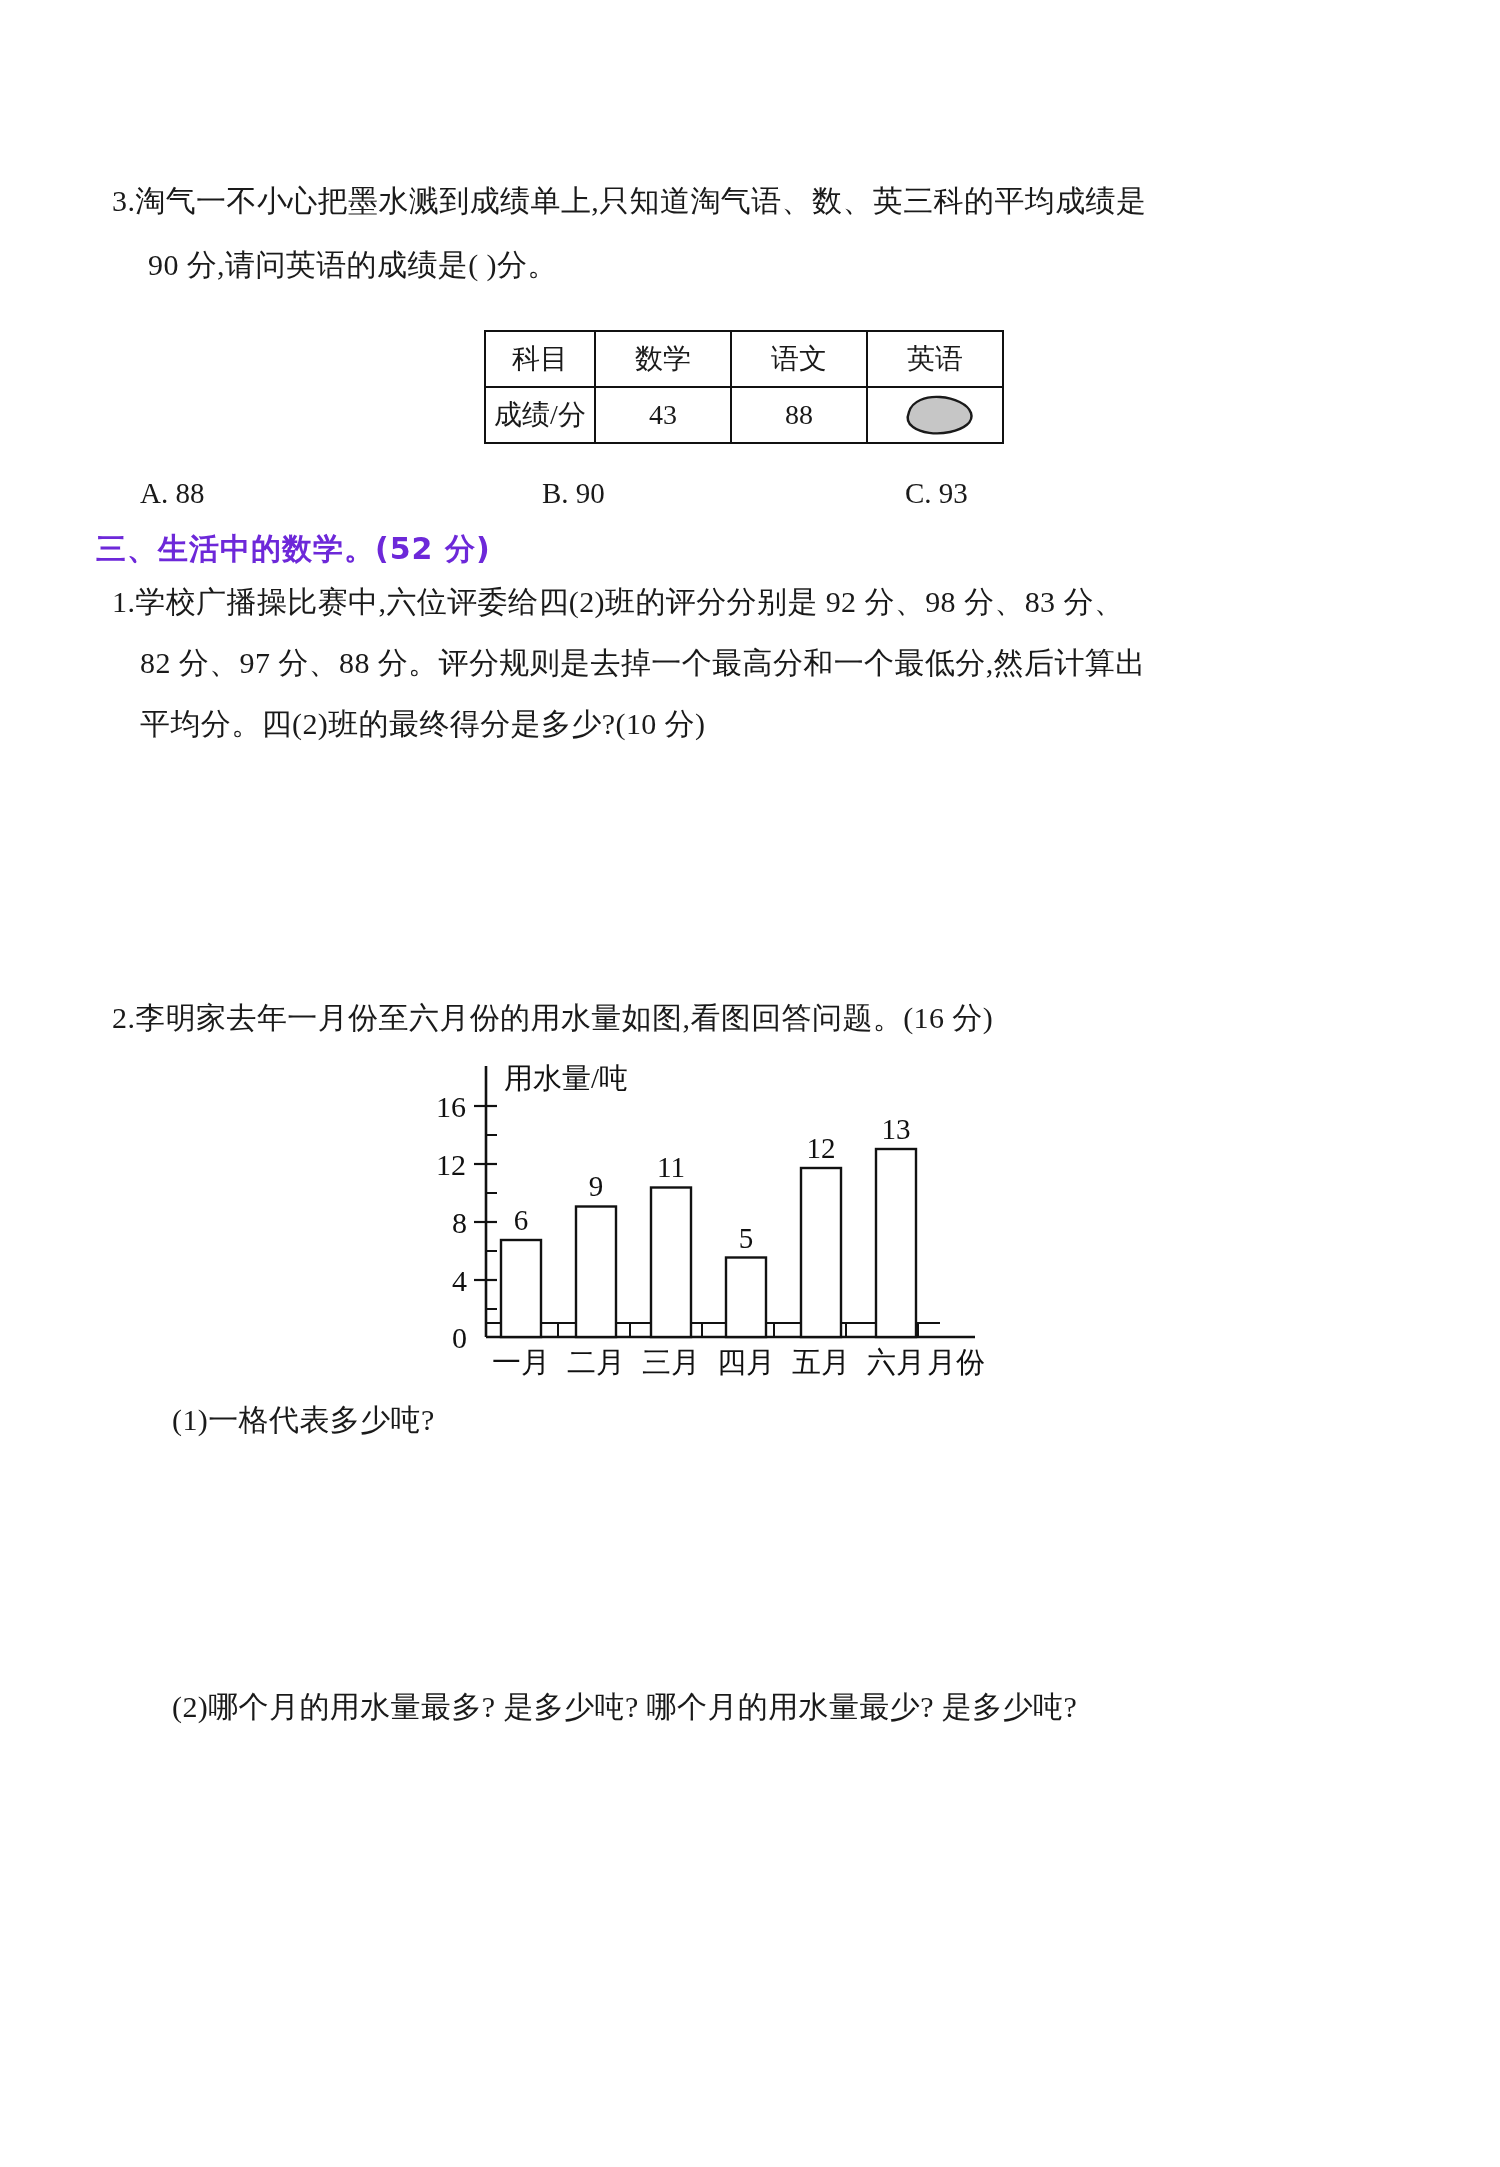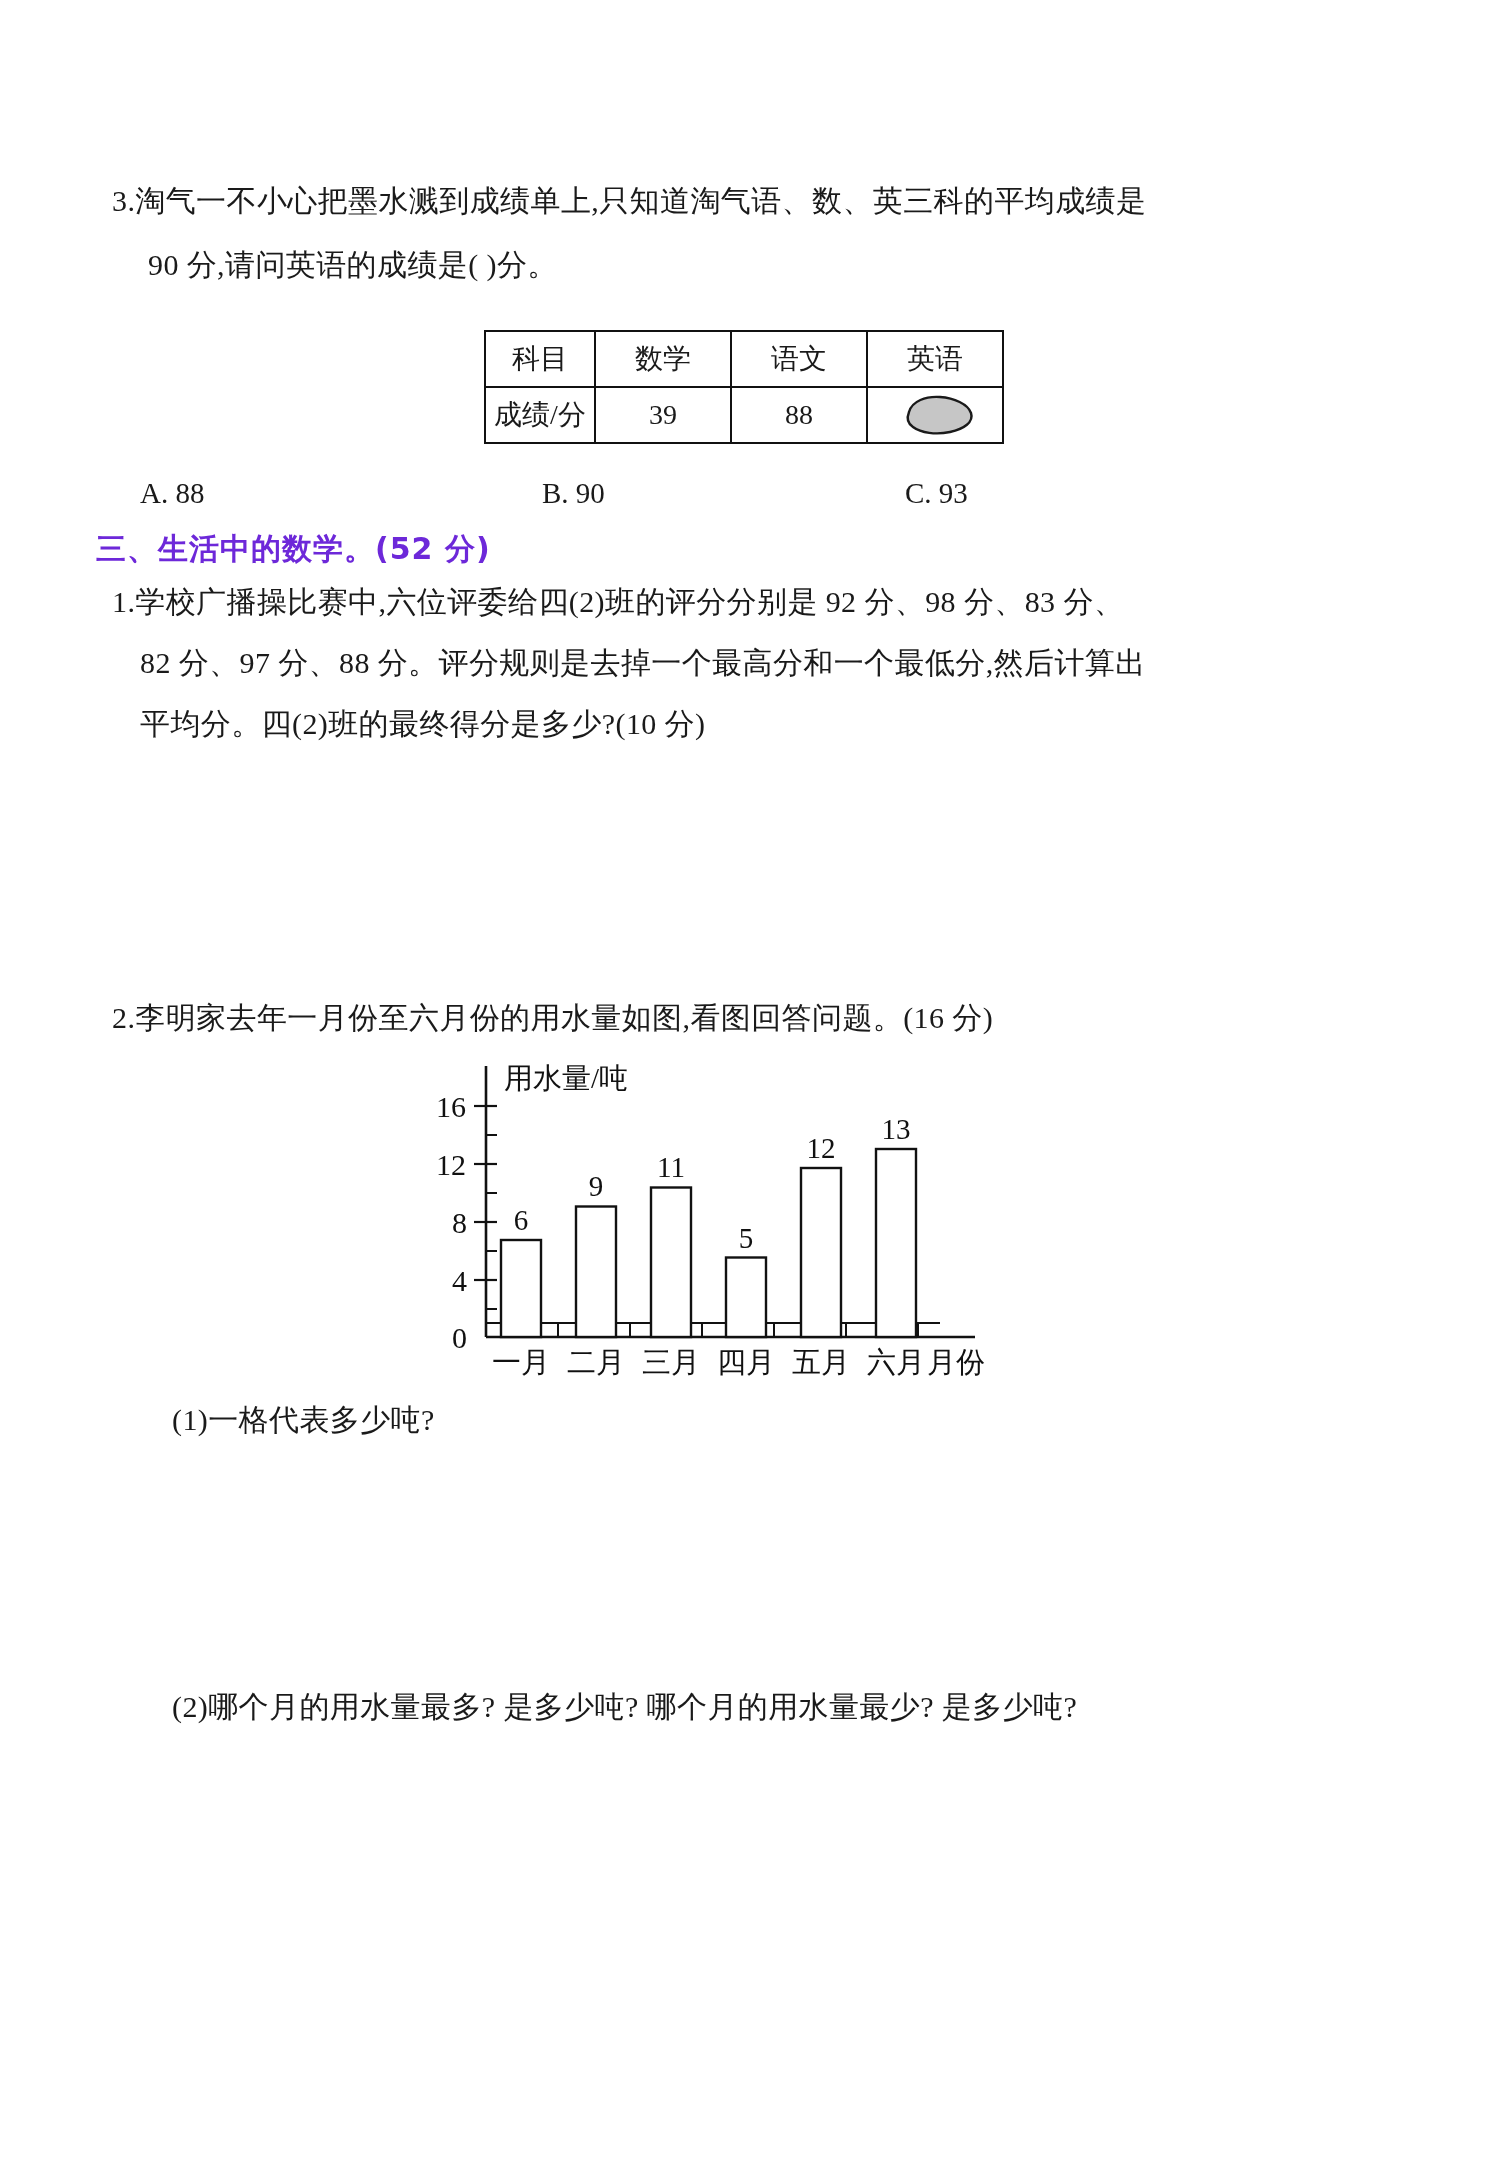--- a/index.html
+++ b/index.html
@@ -124,21 +124,21 @@
   <table id="score-table">
     <tbody>
         <tr>
       <td class="c0">科目</td>
       <td class="c1">数学</td>
       <td class="c2">语文</td>
       <td class="c3">英语</td>
     </tr>
     <tr>
       <td class="c0">成绩/分</td>
-      <td class="c1">39</td>
+      <td class="c1">43</td>
       <td class="c2">88</td>
       <td class="c3 blot-cell">
         <svg class="blot" width="86" height="42" viewBox="0 0 86 42">
           <path d="M17 18 C20 7, 34 2, 48 3 C62 4, 76 10, 79 19
                    C82 28, 72 35, 58 38 C44 41, 29 39, 21 33
                    C15 29, 15 23, 17 18 Z" fill="#c6c6c6" stroke="#1a1a1a" stroke-width="2.4" stroke-linejoin="round"></path>
         </svg>
       </td>
     </tr>
   </tbody>

